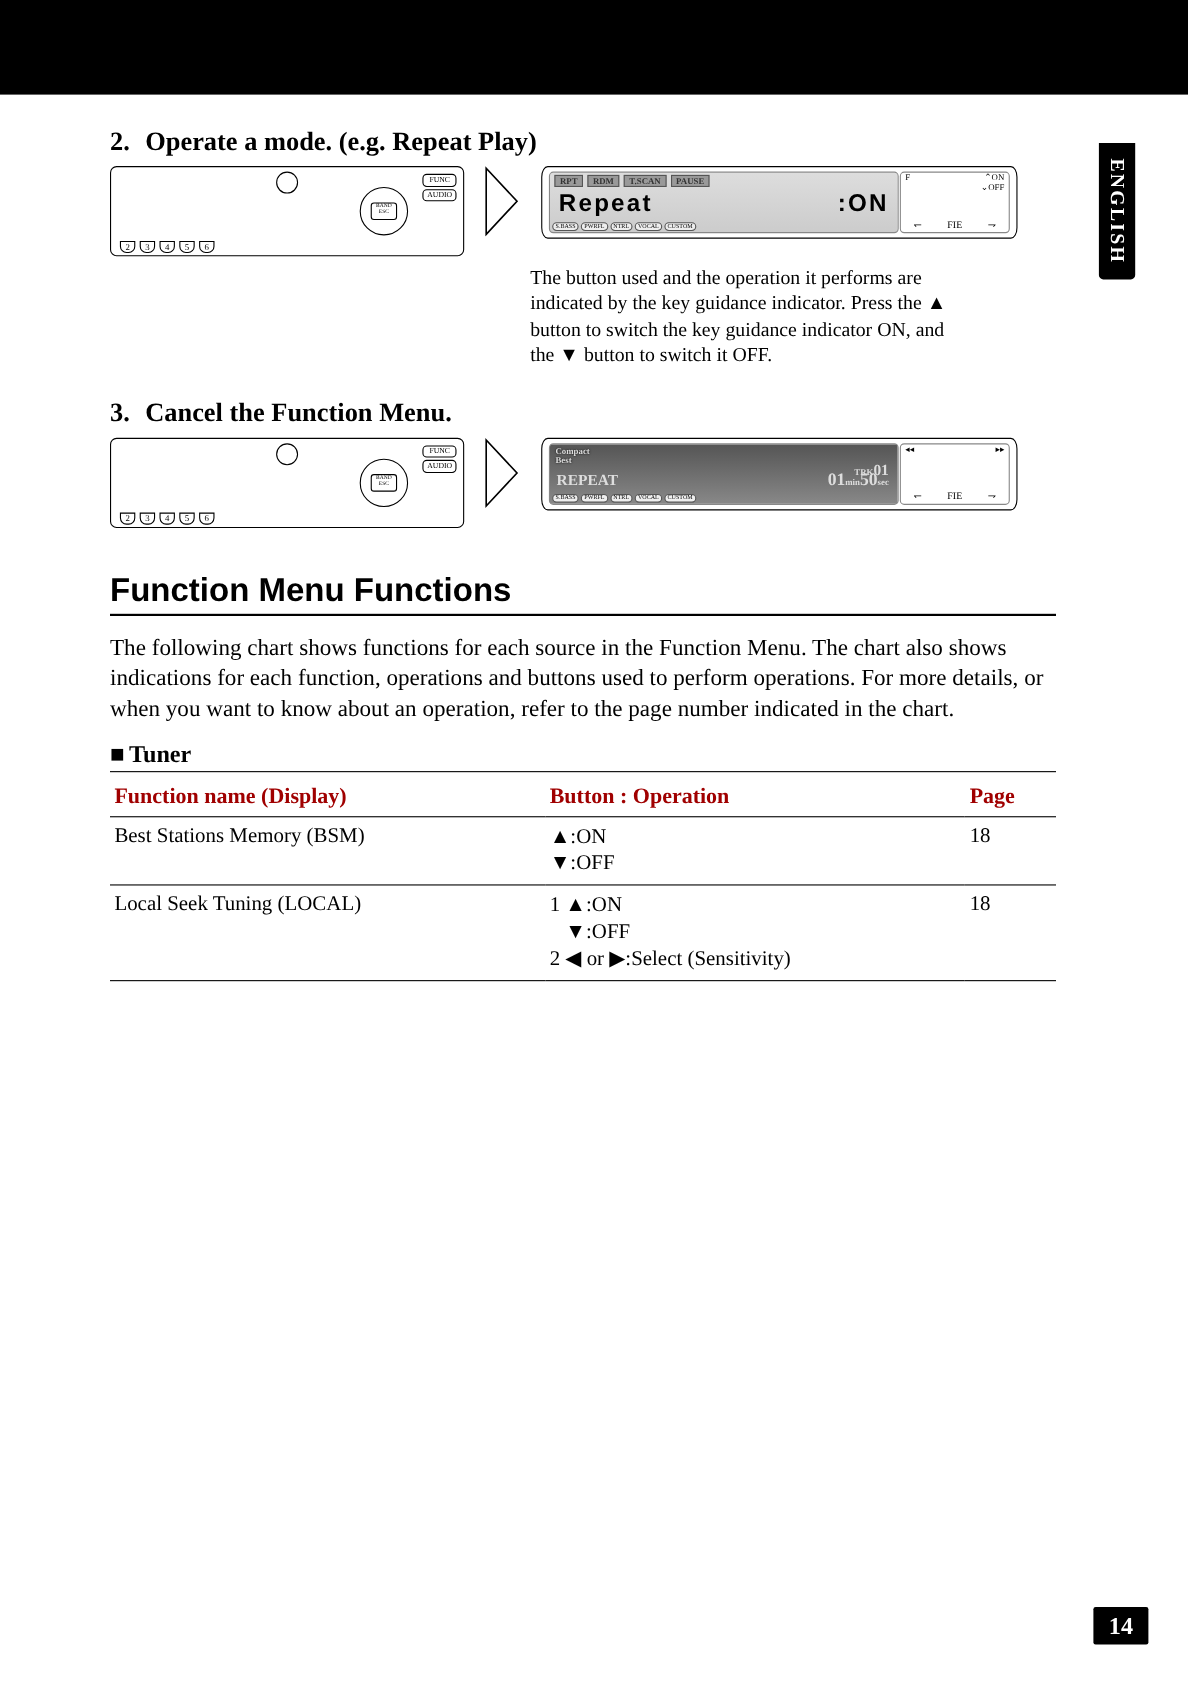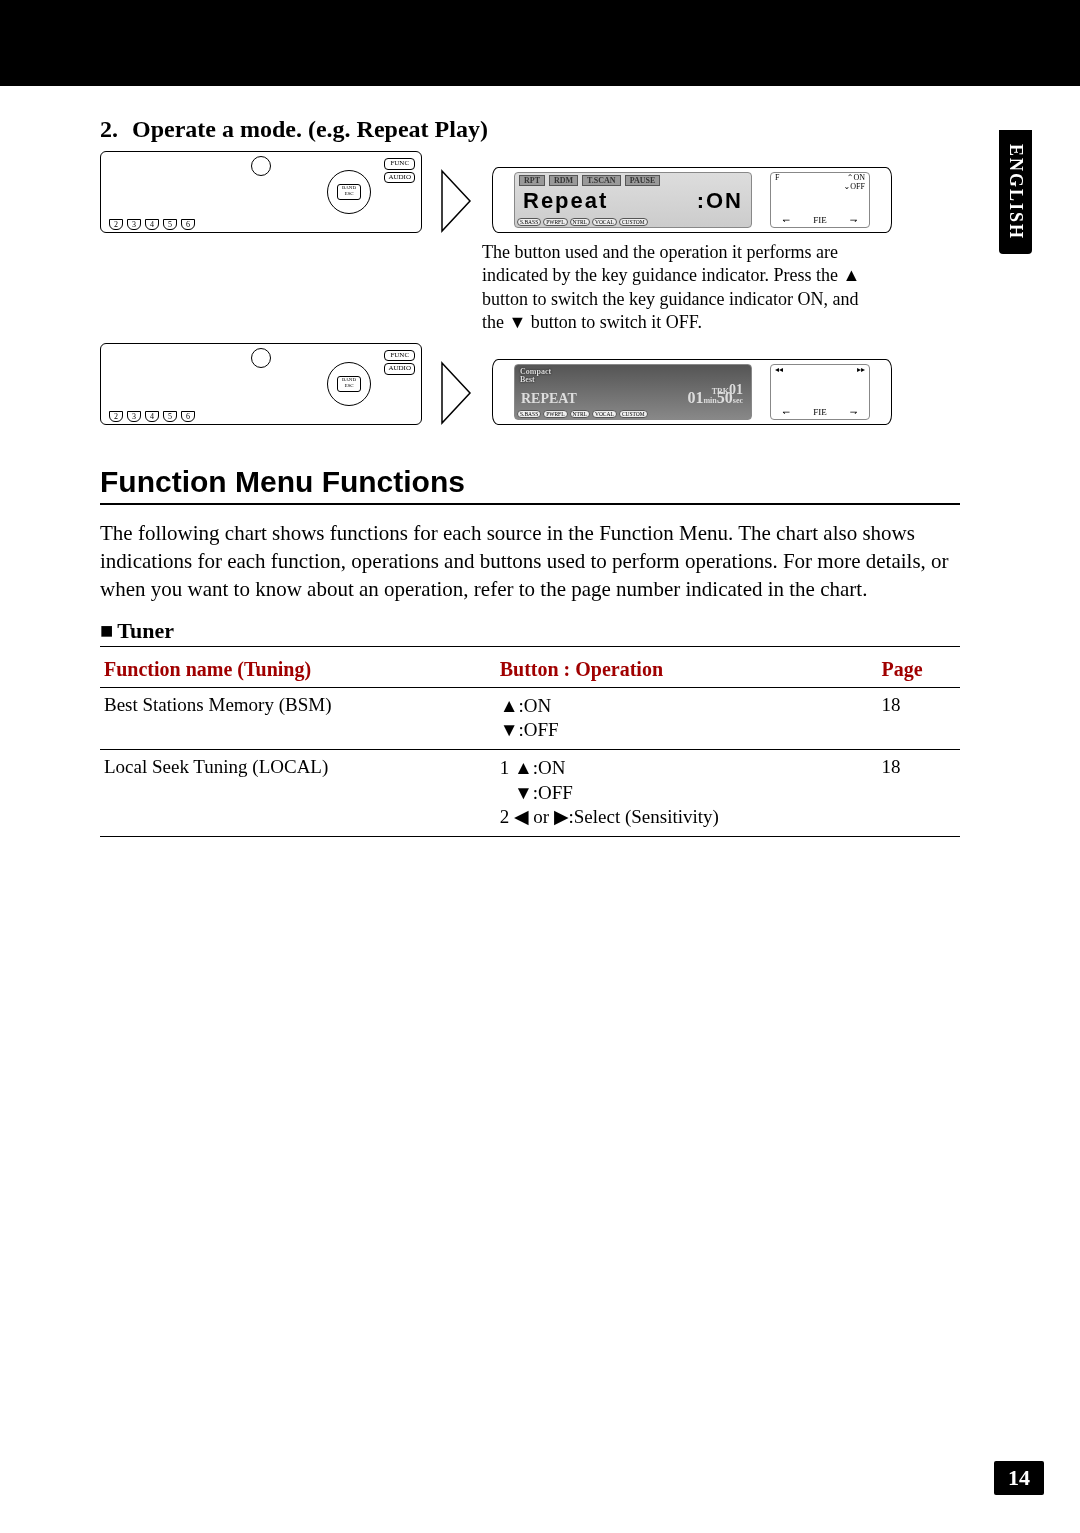--- a/index.html
+++ b/index.html
@@ -20,21 +20,21 @@
   .page-body {
     padding: 30px 120px 0 100px;
   }
   .step-heading {
     font-size: 24px;
     font-weight: bold;
   }
   .step-heading .num { margin-right: 8px; }
   .step-illustration {
     display: flex;
-    align-items: flex-end;
+    align-items: flex-start;
     gap: 18px;
     margin: 8px 0 8px 0;
   }
   .device-diagram {
     width: 320px;
     height: 80px;
     border: 1.5px solid #000;
     border-radius: 6px;
     background:#fff;
     position: relative;
@@ -53,29 +53,29 @@
   }
   .device-dpad {
     position:absolute; right:50px; top:50%; transform:translateY(-50%);
     width:42px; height:42px; border:1.5px solid #000; border-radius:50%;
     display:flex;align-items:center;justify-content:center;
   }
   .device-dpad .inner{width:22px;height:14px;border:1px solid #000;border-radius:3px;font-size:5px;text-align:center;line-height:6px;}
   .device-disc{position:absolute;left:50%;top:4px;width:18px;height:18px;border:1px solid #000;border-radius:50%;transform:translateX(-50%);}
   .big-arrow svg { display:block; }
   .lcd-screen {
-    width: 400px;
+    width: 433px;
     height: 66px;
     border: 1.5px solid #000;
     border-radius: 6px/10px;
     background:#fff;
-    padding: 4px 21px;
+    padding: 4px 6px;
     box-sizing:border-box;
     display:flex;
-    gap:18px;
+    gap:1px;
   }
   .lcd-main{
     flex:1; border:1px solid #888; border-radius:4px;
     background:linear-gradient(#ddd,#ccc);
     position:relative;
   }
   .lcd-side{
     width:98px; border:1px solid #888; border-radius:4px;
     font-size:8px;
     position:relative;
@@ -256,20 +256,24 @@
           <span>⇁</span>
         </div>
       </div>
     </div>
   </div>
 
   <div class="explain">
     <span>The button used and the operation it performs are indicated by the key guidance indicator. Press the </span><span class="tri">▲</span><span> button to switch the key guidance indicator ON, and the </span><span class="tri">▼</span><span> button to switch it OFF.</span>
   </div>
 
+  <div class="step-heading" style="margin-top:28px;">
+    <span class="num">3.</span>
+    <span>Cancel the Function Menu.</span>
+  </div>
 
   <div class="step-illustration">
     <div class="device-diagram">
       <span class="device-disc"></span>
       <span class="device-dpad">
           <span class="inner">BAND ESC</span>
         </span>
       <div class="device-right">
         <div>FUNC</div>
         <div>AUDIO</div>
@@ -324,21 +328,21 @@
   <div class="section-hd">Function Menu Functions</div>
   <p class="section-p">The following chart shows functions for each source in the Function Menu. The chart also shows indications for each function, operations and buttons used to perform operations. For more details, or when you want to know about an operation, refer to the page number indicated in the chart.</p>
 
   <div class="sub-hd">
     <span class="sq">■</span><span>Tuner</span>
   </div>
 
   <table class="func">
     <thead>
       <tr>
-        <th>Function name (Tuning)</th>
+        <th>Function name (Display)</th>
         <th>Button : Operation</th>
         <th>Page</th>
       </tr>
     </thead>
     <tbody>
       <tr>
         <td>Best Stations Memory (BSM)</td>
         <td>
           <div class="opline">▲:ON</div>
           <div class="opline">▼:OFF</div>

